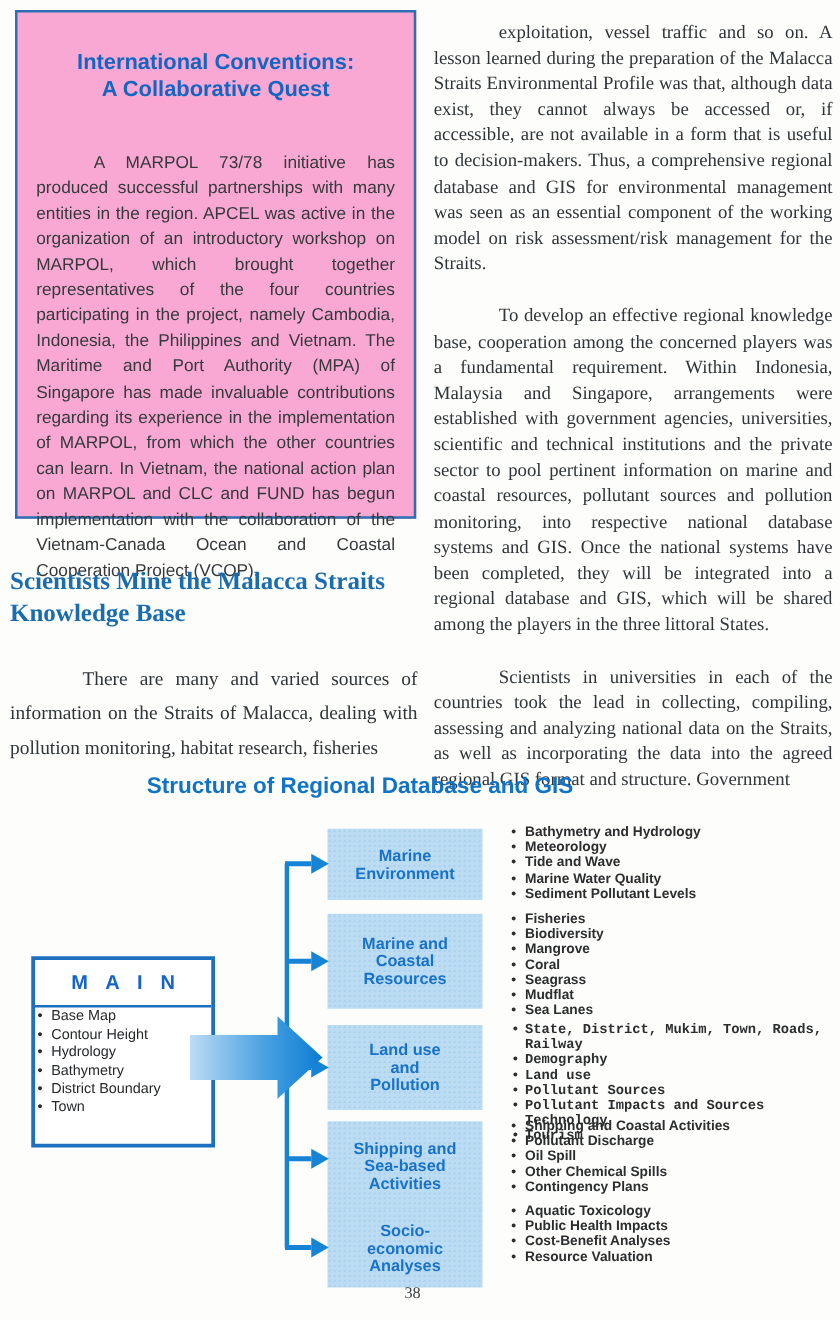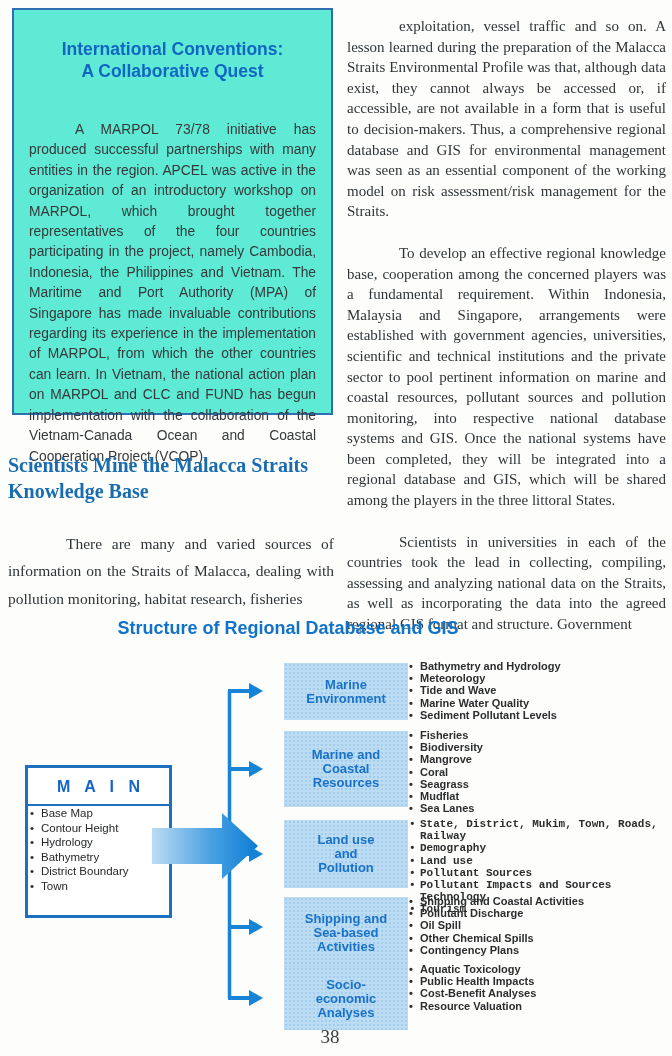--- a/index.html
+++ b/index.html
@@ -4,21 +4,21 @@
 <style>
   html,body{margin:0;padding:0;background:#e8e8e6;}
   .page{
     position:relative;width:672px;height:1056px;margin:0 auto;
     background:#fdfdfb;overflow:hidden;
     font-family:"Liberation Serif", serif;color:#2f3539;
   }
   
   .callout{
     position:absolute;left:12px;top:8px;width:317px;height:403px;
-    border:2px solid #2e6fb4;background:#5eead4;box-sizing:content-box;
+    border:2px solid #2e6fb4;background:#f9a8d4;box-sizing:content-box;
   }
   .callout-title{
     margin-top:28px;text-align:center;
     font-family:"Liberation Sans", sans-serif;font-weight:bold;
     font-size:17.5px;line-height:22px;color:#1266c2;
   }
   .callout-body{
     margin:38px 15px 0 15px;
     font-family:"Liberation Sans", sans-serif;
     font-size:13.8px;line-height:20.4px;text-align:justify;
@@ -63,41 +63,40 @@
     margin:12px 0 0 12px;font-size:11.5px;line-height:14.5px;color:#26282a;
   }
   .cat-box{
     position:absolute;left:262px;width:124px;
     display:flex;align-items:center;justify-content:center;text-align:center;
     font-family:"Liberation Sans", sans-serif;font-weight:bold;
     font-size:13px;line-height:14px;color:#1872c8;white-space:pre-line;
     background-color:#bcdcf3;
     background-image:radial-gradient(#a3cdeb 0.8px, rgba(0,0,0,0) 0.8px);
     background-size:4px 4px;
-    margin-left:22px;
   }
   .cat-box.b1{top:663px;height:57px;}
   .cat-box.b2{top:731px;height:76px;}
   .cat-box.b3{top:820px;height:68px;}
   .cat-box.b4{top:897px;height:72px;}
   .cat-box.b5{top:967px;height:63px;}
   .cat-list{
     position:absolute;left:407px;width:264px;
     font-family:"Liberation Sans", sans-serif;font-weight:bold;
     font-size:11px;line-height:12.2px;color:#2b2d2f;
   }
   .cat-list.l1{top:660px;}
   .cat-list.l2{top:729px;}
   .cat-list.l3{top:818px;font-family:Liberation Mono, monospace;}
   .cat-list.l4{top:895px;}
   .cat-list.l5{top:963px;}
   .connectors{position:absolute;left:0;top:640px;pointer-events:none;}
   .page-number{
     position:absolute;left:0;top:1026px;width:660px;text-align:center;
-    font-size:19px;color:#3a3e40;
+    font-size:13px;color:#3a3e40;
   }
 </style>
 </head>
 <body>
 
 <div class="page">
 
   <div class="callout">
     <div class="callout-title">
       <div>International Conventions:</div>

